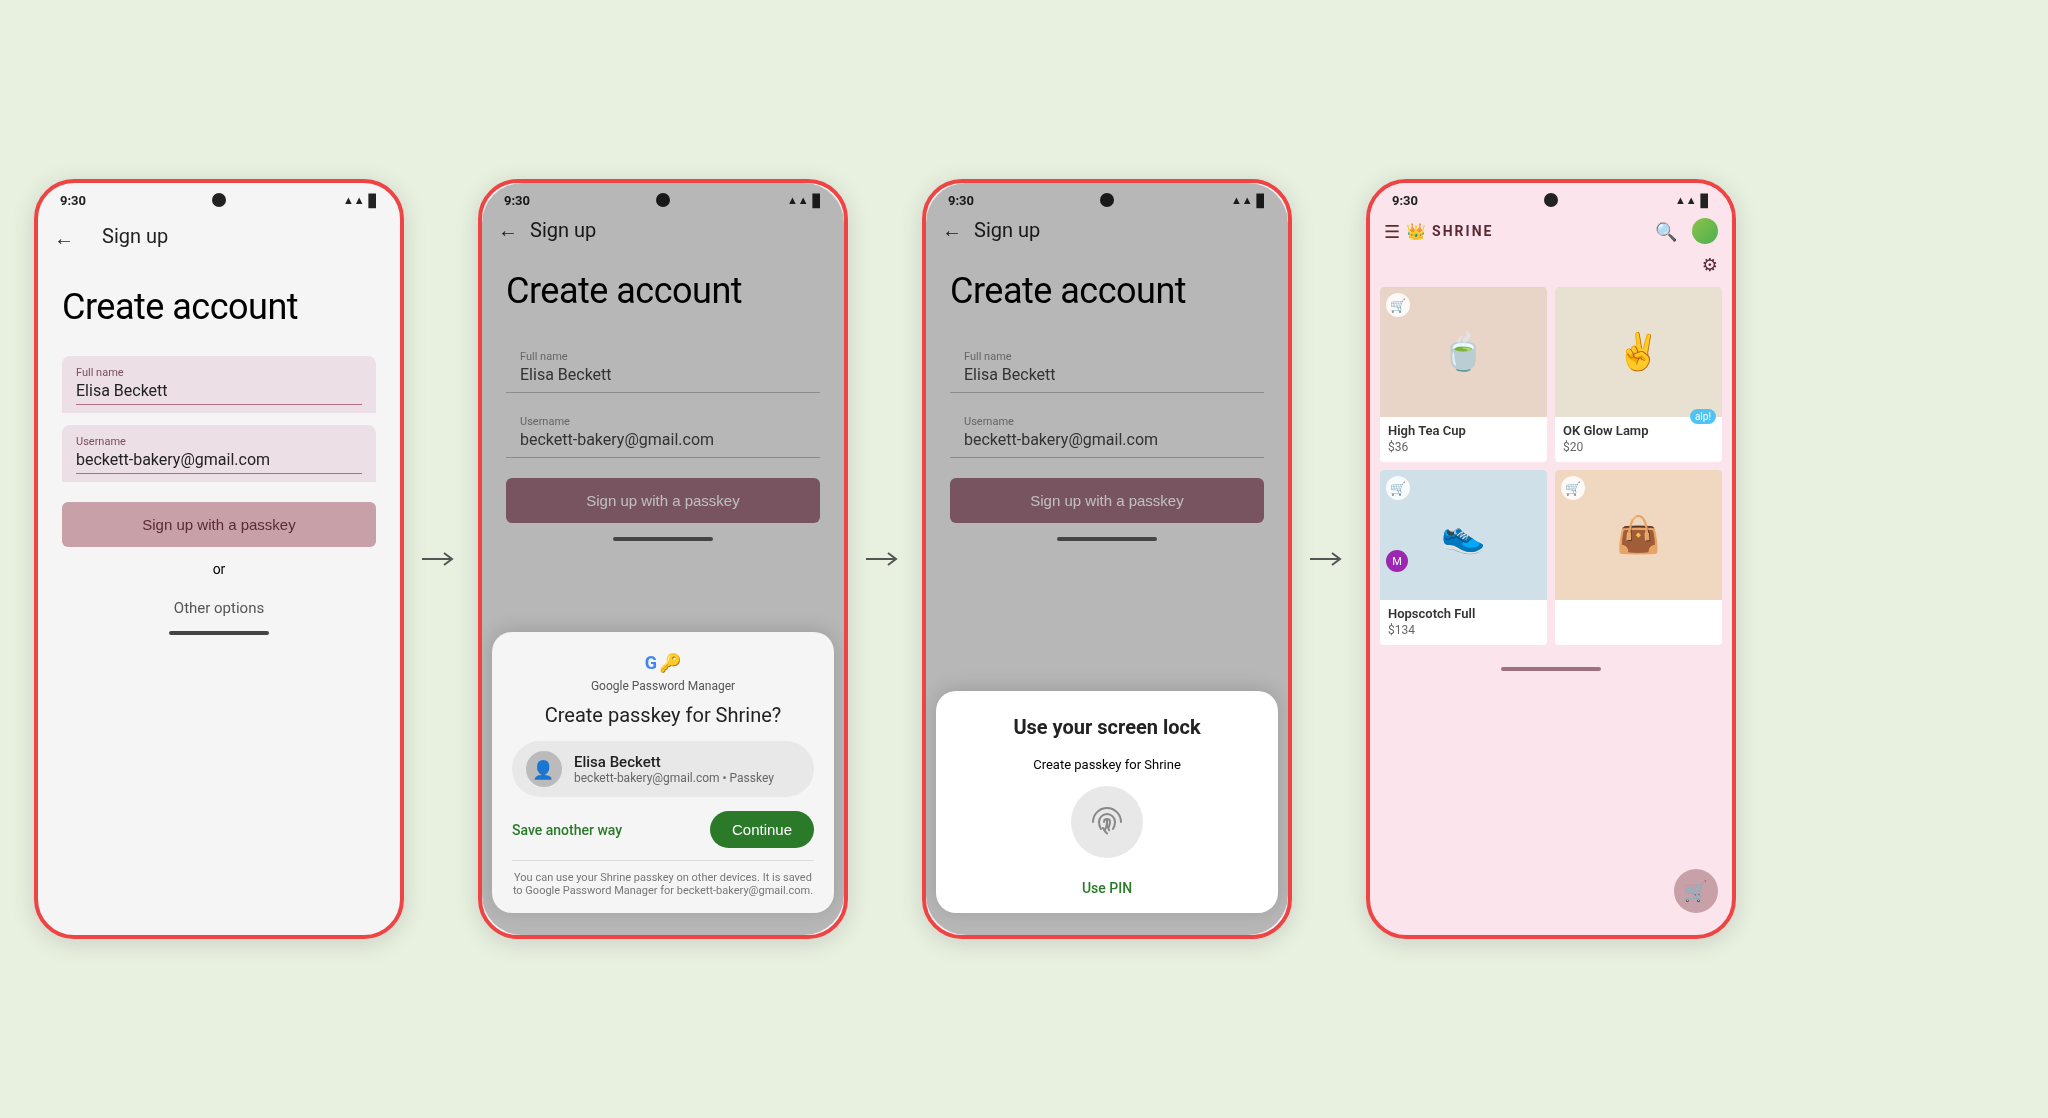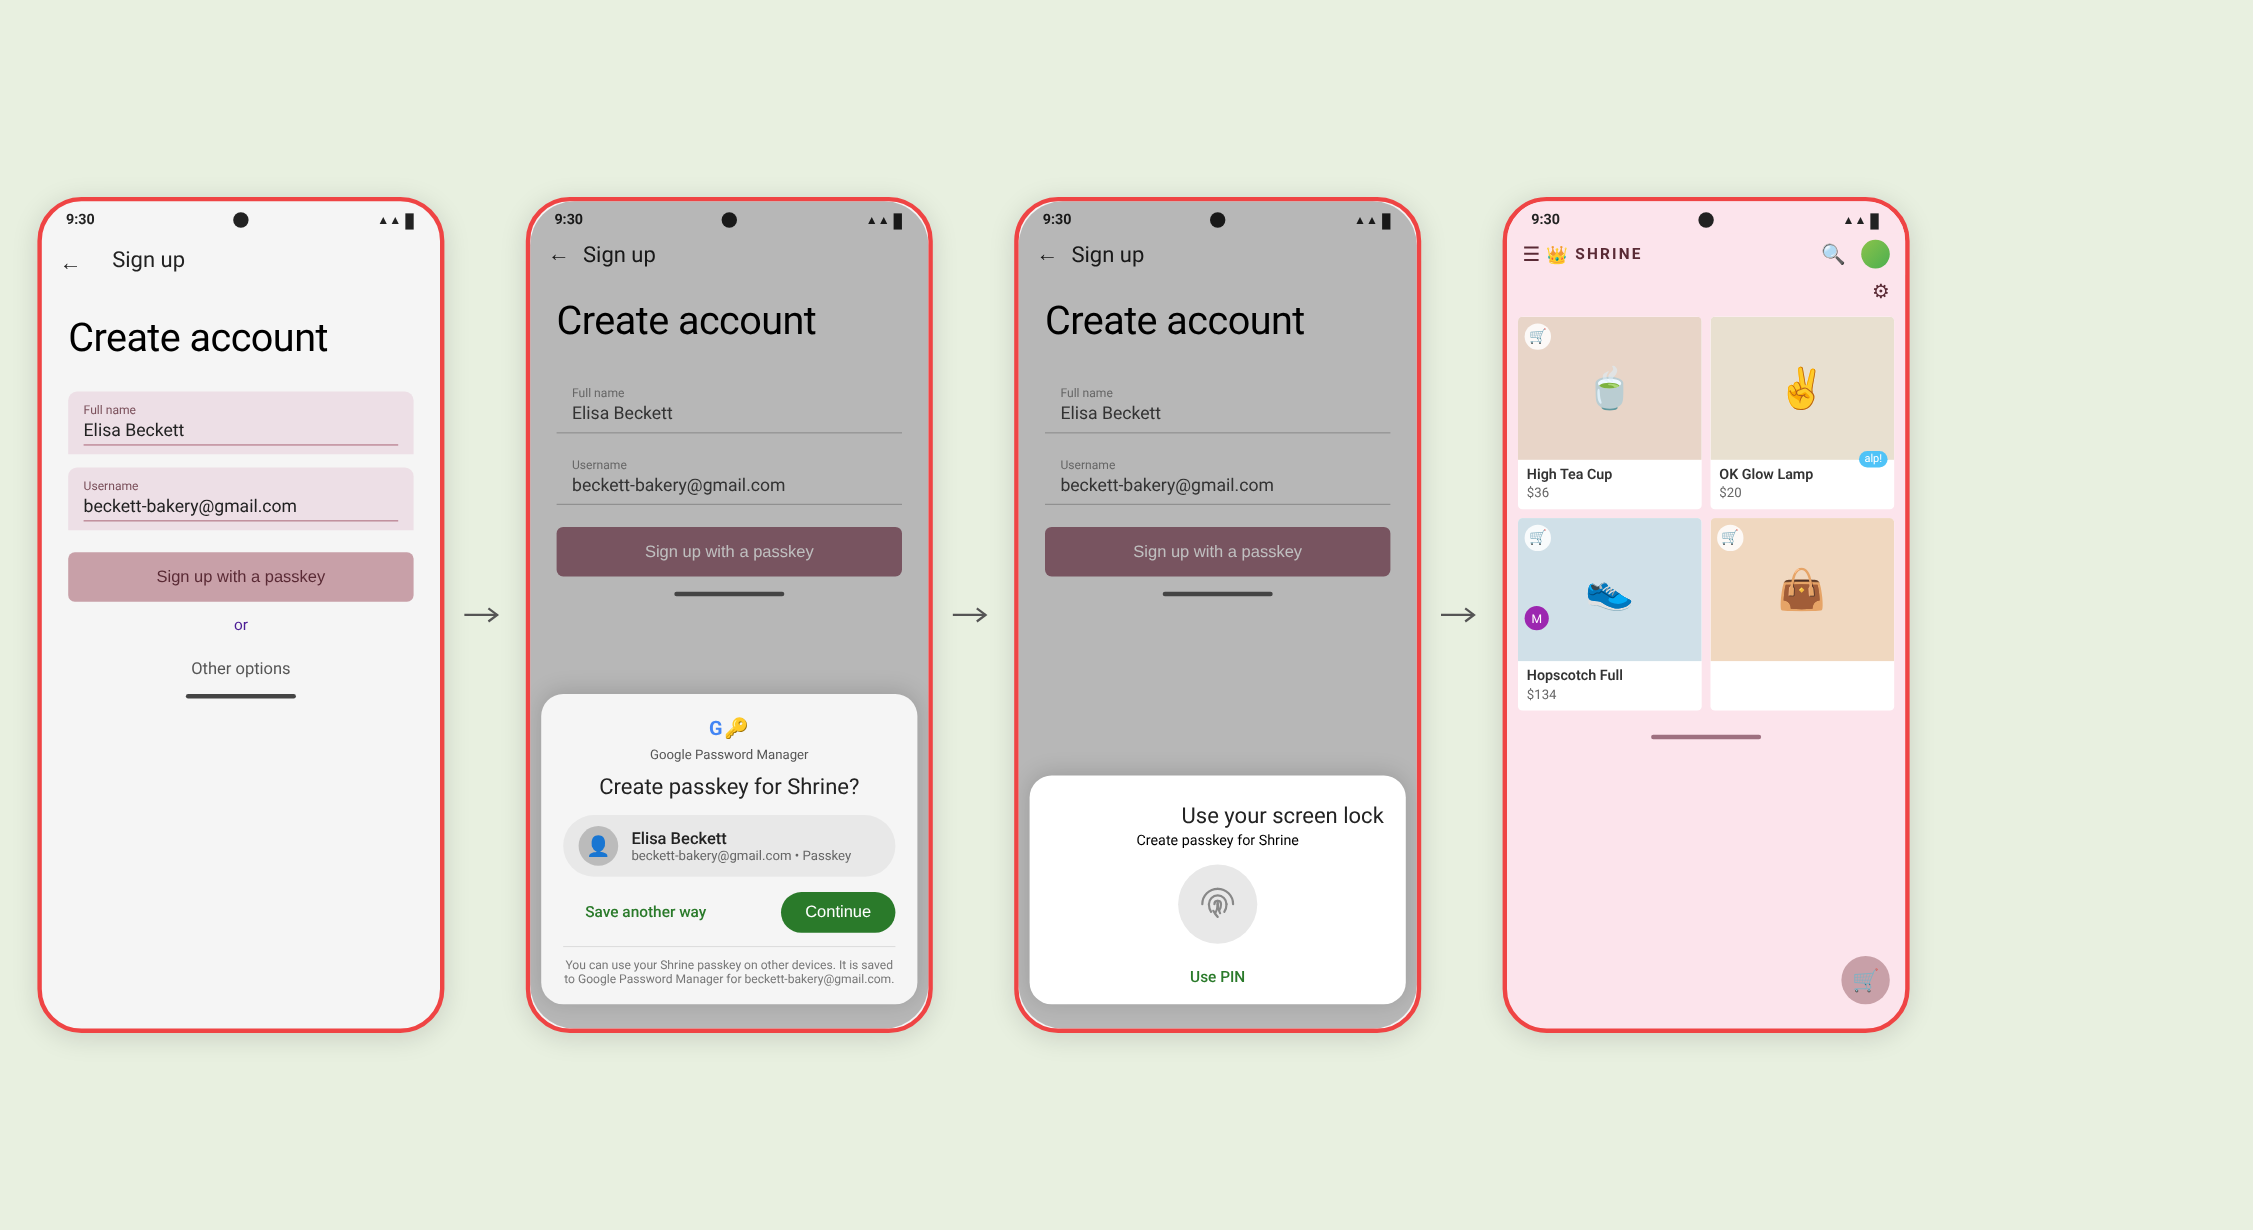--- a/index.html
+++ b/index.html
@@ -114,21 +114,21 @@
       cursor: pointer;
       margin-top: 8px;
       text-align: center;
     }
     .passkey-btn-dark {
       background: #a07080;
       color: #fff;
     }
     .or-text {
       text-align: center;
-      color: #4c1d95;
+      color: #000000;
       font-size: 14px;
       margin: 14px 0 6px 0;
     }
     .other-options {
       text-align: center;
       color: #555;
       font-size: 15px;
       margin-top: 22px;
       cursor: pointer;
     }
@@ -177,21 +177,21 @@
       align-items: center;
       background: #e8e8e8;
       border-radius: 50px;
       padding: 10px 14px;
       gap: 12px;
       margin-bottom: 14px;
     }
     .user-avatar { width: 36px; height: 36px; background: #bbb; border-radius: 50%; display:flex;align-items:center;justify-content:center; color:#fff; font-size:18px;}
     .user-info .user-name { font-size: 15px; font-weight: 500; color: #222; }
     .user-info .user-sub { font-size: 12px; color: #666; }
-    .sheet-actions { display: flex; justify-content: space-between; align-items: center; margin-bottom: 12px; margin-left: 20px; }
+    .sheet-actions { display: flex; justify-content: space-between; align-items: center; margin-bottom: 12px; }
     .save-another { color: #2a7a2a; font-size: 14px; font-weight: 500; cursor: pointer; }
     .continue-btn {
       background: #2a7a2a;
       color: #fff;
       border: none;
       border-radius: 50px;
       padding: 10px 22px;
       font-size: 15px;
       cursor: pointer;
     }
@@ -203,21 +203,21 @@
       position: absolute;
       bottom: 22px;
       left: 10px;
       right: 10px;
       background: #fff;
       border-radius: 20px;
       padding: 24px 20px 16px 20px;
       box-shadow: 0 -2px 20px rgba(0,0,0,0.15);
       z-index: 10;
     }
-    .screen-lock-title { text-align: right; font-size: 20px; font-weight: 400; color: #222; margin-bottom: 4px; }
+    .screen-lock-title { text-align: center; font-size: 20px; font-weight: 700; color: #222; margin-bottom: 18px; }
     .screen-lock-sub { text-align: center; font-size: 13px; color: #000000; margin-bottom: 14px; }
     .fingerprint-circle {
       width: 72px; height: 72px;
       background: #e8e8e8;
       border-radius: 50%;
       display: flex; align-items: center; justify-content: center;
       margin: 0 auto 20px auto;
       font-size: 36px;
     }
     .use-pin { color: #2a7a2a; font-size: 14px; font-weight: 500; cursor: pointer; margin-top: 8px; }

